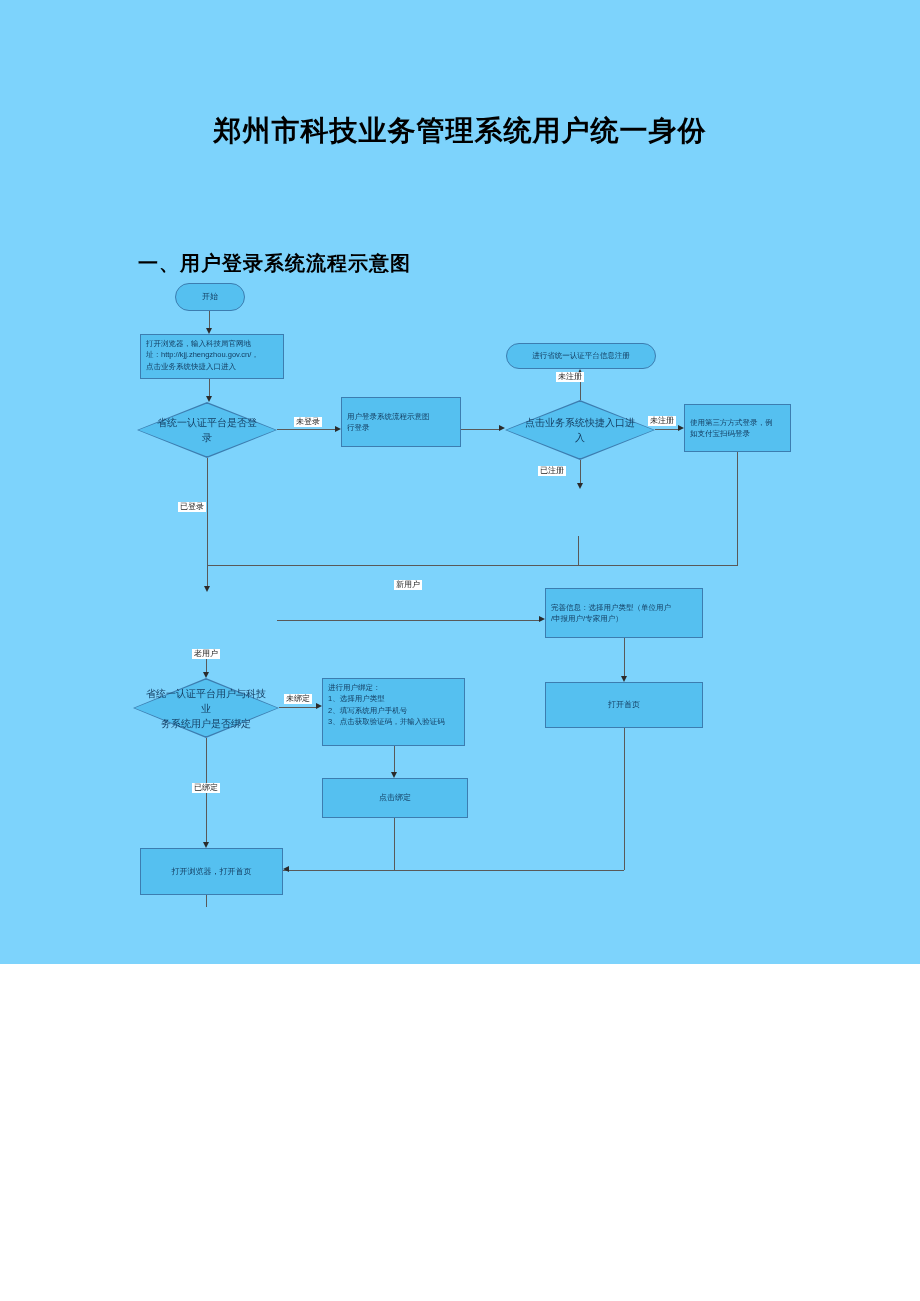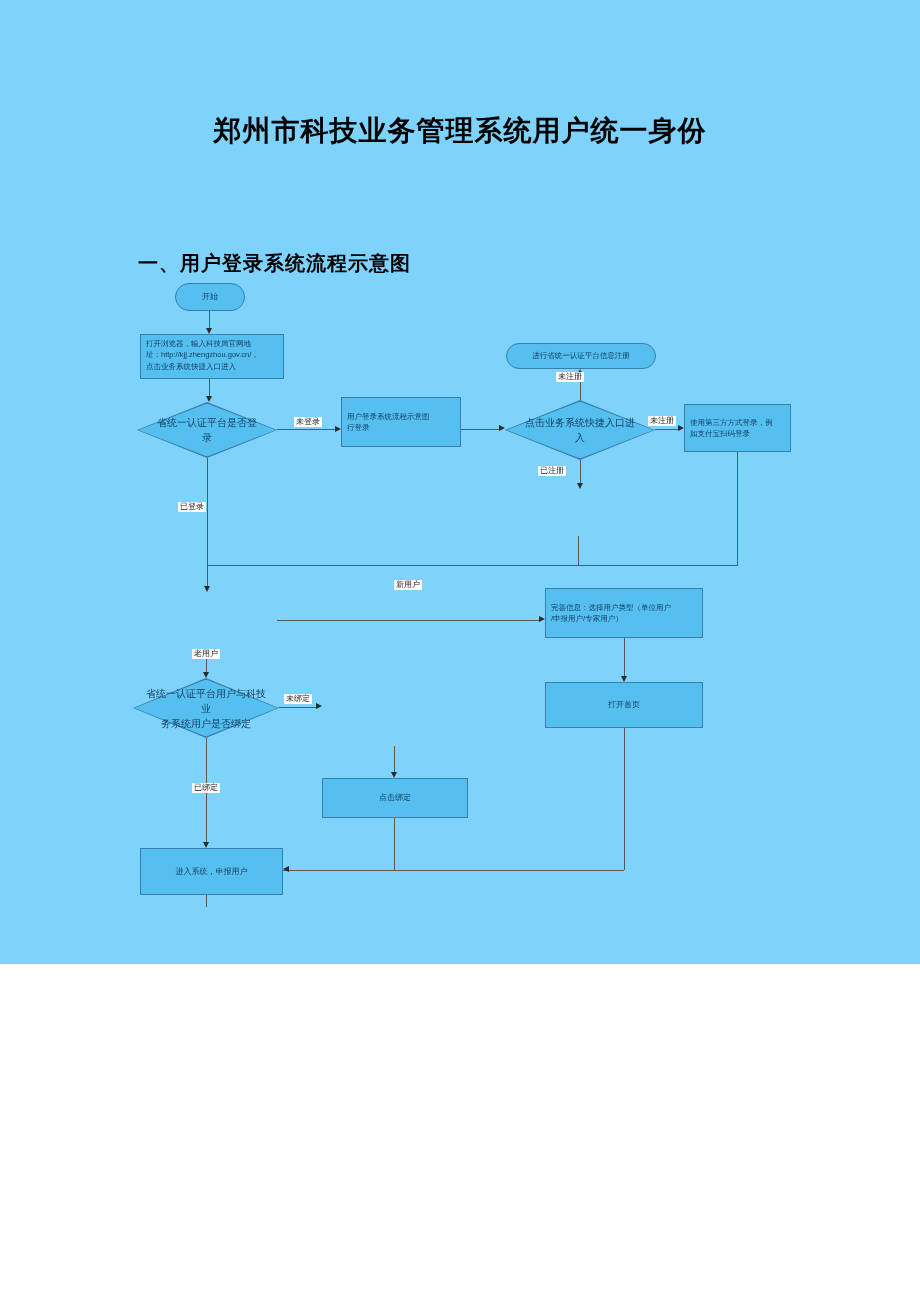--- a/index.html
+++ b/index.html
@@ -96,26 +96,30 @@
   <div class="node left" style="left:545px;top:588px;width:158px;height:50px;align-items:center;">完善信息：选择用户类型（单位用户
 /申报用户/专家用户）</div>
 
   <div class="diamond" style="left:133px;top:678px;width:146px;height:60px;">
     <div class="shape-border"></div>
     <div class="shape-fill"></div>
     <div class="dtext" style="padding:0 12px;">省统一认证平台用户与科技业
 务系统用户是否绑定</div>
   </div>
 
+  <div class="node left" style="left:322px;top:678px;width:143px;height:68px;">进行用户绑定：
+1、选择用户类型
+2、填写系统用户手机号
+3、点击获取验证码，并输入验证码</div>
 
   <div class="node center" style="left:545px;top:682px;width:158px;height:46px;font-size:8px;">打开首页</div>
 
   <div class="node center" style="left:322px;top:778px;width:146px;height:40px;font-size:8px;">点击绑定</div>
 
-  <div class="node center" style="left:140px;top:848px;width:143px;height:47px;font-size:8px;">进入系统，申报用户</div>
+  <div class="node center" style="left:140px;top:848px;width:143px;height:47px;font-size:8px;">打开浏览器，打开首页</div>
 
   <div class="flow-line" style="left:209px;top:311px;width:1px;height:18px;"></div>
   <div class="flow-line" style="left:209px;top:379px;width:1px;height:18px;"></div>
   <div class="flow-line" style="left:277px;top:429px;width:59px;height:1px;"></div>
   <div class="flow-line" style="left:461px;top:429px;width:39px;height:1px;"></div>
   <div class="flow-line" style="left:580px;top:374px;width:1px;height:26px;"></div>
   <div class="flow-line" style="left:655px;top:429px;width:24px;height:1px;"></div>
   <div class="flow-line" style="left:580px;top:460px;width:1px;height:24px;"></div>
   <div class="flow-line" style="left:207px;top:458px;width:1px;height:129px;"></div>
   <div class="flow-line" style="left:207px;top:565px;width:531px;height:1px;"></div>

